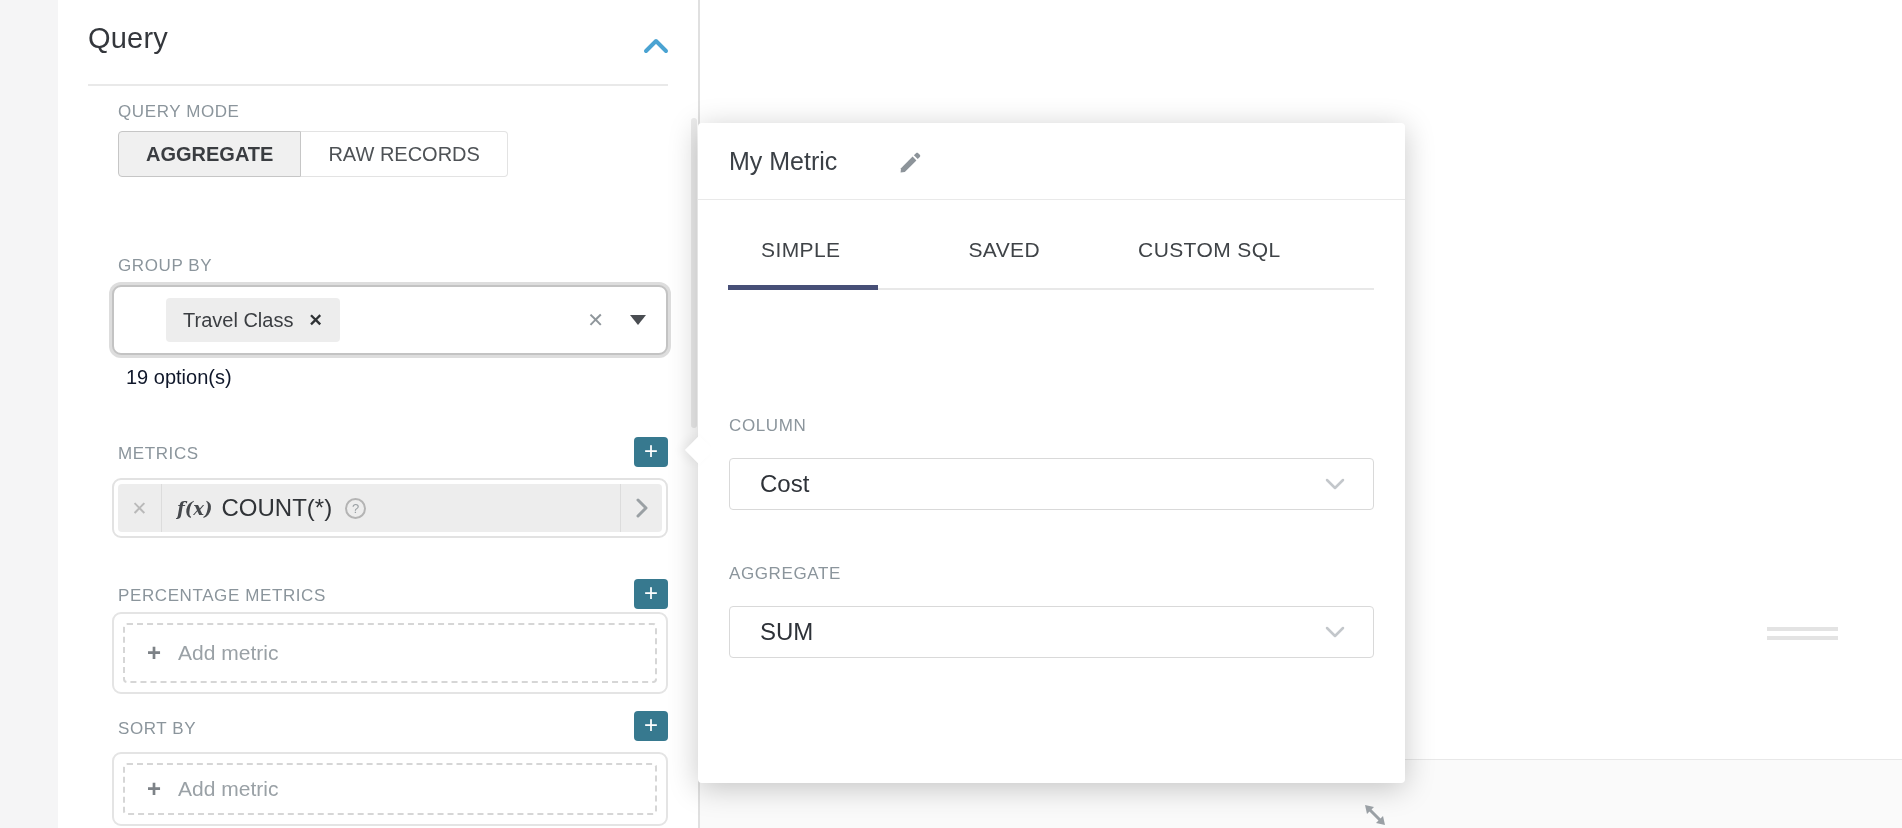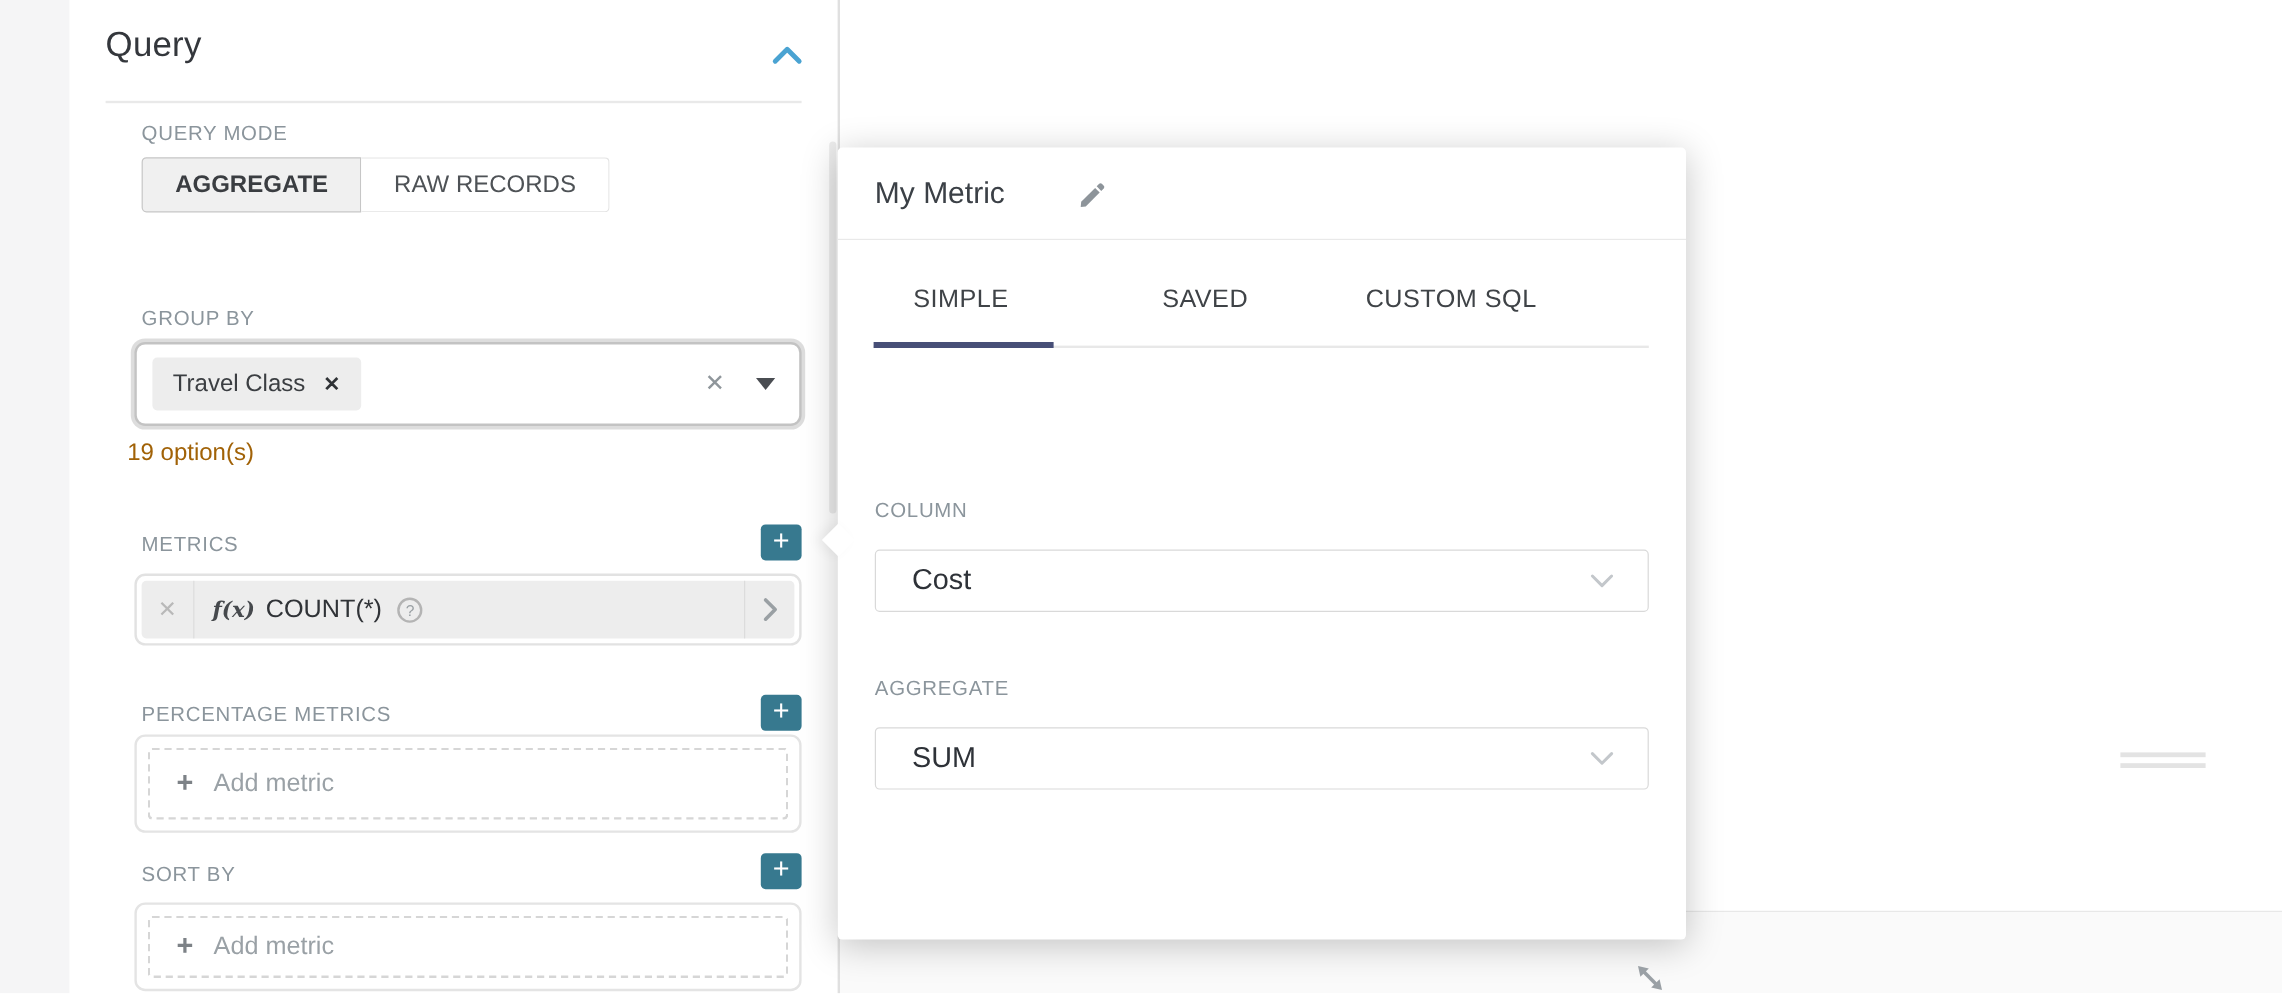--- a/index.html
+++ b/index.html
@@ -34,41 +34,41 @@
   .toggle{position:absolute;left:60px;top:131px;display:flex;height:46px;}
   .toggle .opt{display:flex;align-items:center;padding:0 27px;font-size:20px;white-space:nowrap;cursor:pointer;}
   .toggle .opt.sel{background:#f0f0f0;border:1px solid #c6c6c6;border-radius:4px 0 0 4px;color:#3a3d41;font-weight:700;}
   .toggle .opt.unsel{background:#fff;border:1px solid #e3e3e3;border-left:none;border-radius:0 4px 4px 0;color:#4e5256;}
 
   
   .gb-select{position:absolute;left:54px;top:285px;width:556px;height:70px;background:#fff;
     border:2px solid #c3c3c3;border-radius:9px;box-shadow:0 0 0 3px rgba(180,180,180,.45);
     display:flex;align-items:center;padding:0 20px 0 13px;cursor:pointer;}
   .gb-tag{display:flex;align-items:center;gap:15px;background:#ededed;border-radius:4px;height:44px;padding:0 17px;
-    font-size:20px;color:#3b3e42;}
+    font-size:20px;color:#3b3e42;margin-left:39px;}
   .tag-x{font-size:17px;font-weight:700;color:#2f3235;cursor:pointer;line-height:1;}
   .gb-spacer{flex:1;}
   .clear-x{font-size:20px;color:#8f969b;cursor:pointer;line-height:1;}
   .caret-down{width:0;height:0;border-left:8px solid transparent;border-right:8px solid transparent;
     border-top:10px solid #4a4d52;margin-left:26px;cursor:pointer;}
-  .helper-text{position:absolute;left:48px;top:366px;font-size:20px;color:#a16207;}
+  .helper-text{position:absolute;left:68px;top:366px;font-size:20px;color:#0f172a;}
 
   
   .plus-btn{position:absolute;width:34px;height:30px;background:var(--teal-button);border-radius:4px;
     color:#fff;display:flex;align-items:center;justify-content:center;font-size:24px;font-weight:400;
     line-height:1;cursor:pointer;padding-bottom:2px;}
 
   
   .metric-box{position:absolute;left:54px;top:478px;width:556px;height:60px;border:2px solid #e2e2e2;
     border-radius:9px;background:#fff;padding:4px;}
   .metric-pill{display:flex;align-items:center;height:100%;background:#ededed;border-radius:4px;cursor:pointer;}
   .pill-x{width:44px;display:flex;align-items:center;justify-content:center;align-self:stretch;
     color:#b9b9b9;font-size:19px;border-right:1px solid #dcdcdc;cursor:pointer;}
   .fx{margin-left:15px;font-family:"DejaVu Serif",serif;font-style:italic;font-size:18px;color:#46494d;font-weight:bold;}
-  .metric-name{margin-left:9px;font-size:21px;color:#303337;}
+  .metric-name{margin-left:9px;font-size:24px;color:#303337;}
   .help-circle{margin-left:13px;width:21px;height:21px;border:2px solid #b4b4b4;border-radius:50%;
     display:flex;align-items:center;justify-content:center;font-size:13px;color:#9aa0a4;cursor:pointer;}
   .pill-spacer{flex:1;}
   .pill-arrow{width:42px;align-self:stretch;display:flex;align-items:center;justify-content:center;
     border-left:1px solid #dcdcdc;cursor:pointer;}
 
   
   .dash-outer{position:absolute;left:54px;width:556px;border:2px solid #e4e4e4;border-radius:9px;background:#fff;padding:9px;}
   .dash-inner{height:100%;border:2px dashed #d6d6d6;border-radius:4px;display:flex;align-items:center;
     padding-left:22px;cursor:pointer;}

